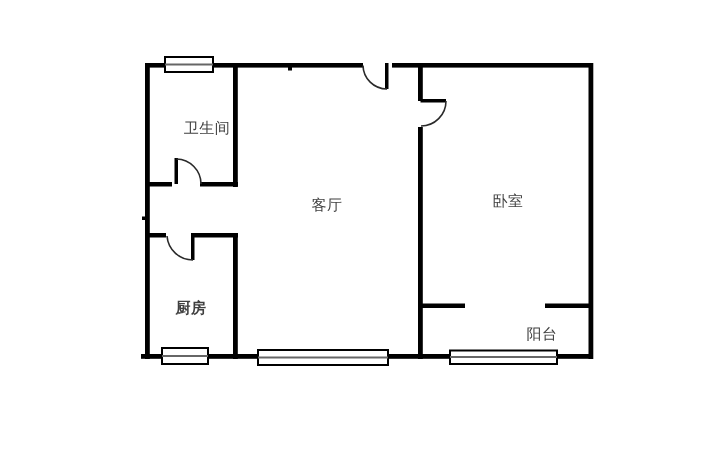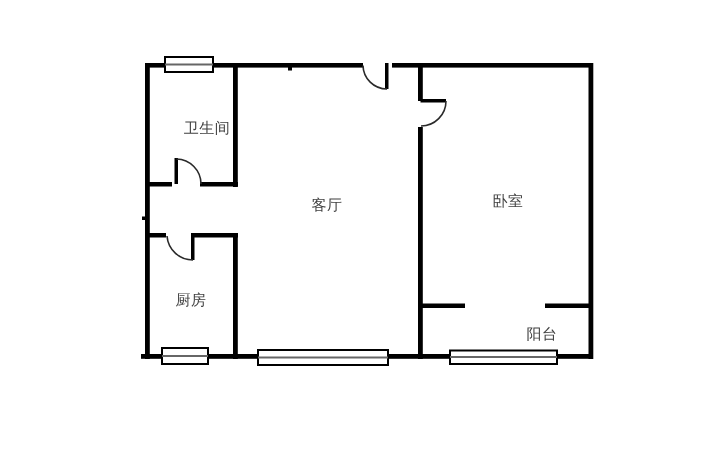--- a/index.html
+++ b/index.html
@@ -25,21 +25,21 @@
     transform: translate(-50%, -50%);
     font-size: 15px;
     line-height: 1;
     color: #404040;
     white-space: nowrap;
     letter-spacing: 0.5px;
   }
   .rl-bathroom { left: 207px; top: 128px; }
   .rl-living   { left: 327px; top: 205px; }
   .rl-bedroom  { left: 508px; top: 201px; text-align: center; }
-  .rl-kitchen  { left: 191px; top: 300px; }
+  .rl-kitchen  { left: 191px; top: 308px; font-weight: bold; }
   .rl-balcony  { left: 506px; top: 334px; margin-left: 36px; }
 </style>
 </head>
 <body>
 
 <div class="stage">
 
   <svg class="plan-svg" width="725" height="473" viewBox="0 0 725 473">
 
     <g fill="#000000">

